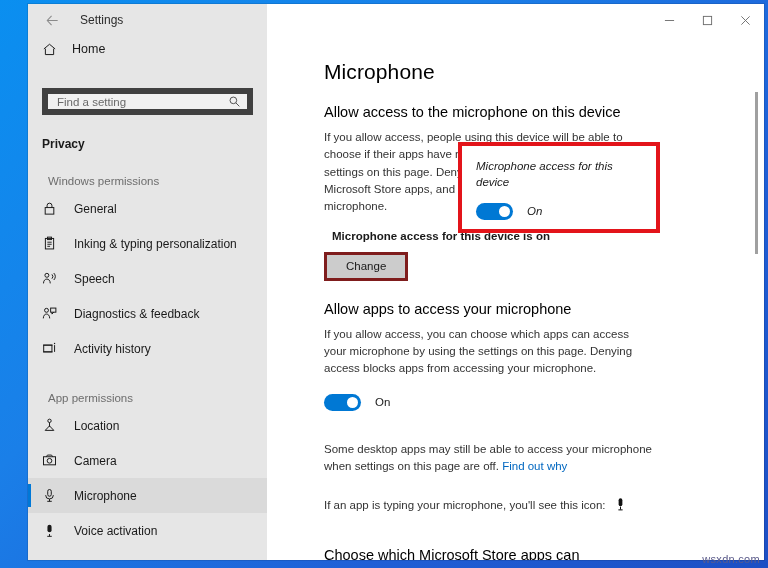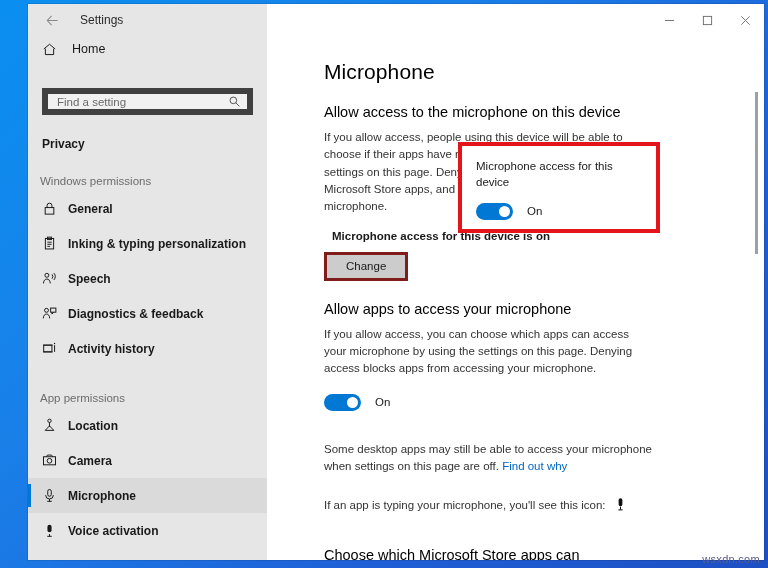--- a/index.html
+++ b/index.html
@@ -122,21 +122,21 @@
   .section-title {
     font-size: 12px;
     font-weight: bold;
     color: #1a1a1a;
     padding: 0 0 0 14px;
     margin-top: 22px;
   }
   .group-label {
     font-size: 11.5px;
     color: #6d6d6d;
-    padding-left: 12px;
+    padding-left: 20px;
     margin-top: 24px;
     margin-bottom: 4px;
   }
   .group-label.apps { margin-top: 26px; }
 
   .nav-item {
     position: relative;
     display: flex;
     align-items: center;
     height: 35px;
@@ -144,22 +144,22 @@
   }
   .nav-item .ic {
     width: 26px;
     display: flex;
     align-items: center;
     color: #1a1a1a;
   }
   .nav-item .lb {
     font-size: 12px;
     color: #1a1a1a;
+    margin-left: 6px;
     white-space: nowrap;
-    font-weight: bold;
   }
   .nav-item.selected::before {
     content: "";
     position: absolute;
     left: 0; top: 6px;
     width: 3px; height: 23px;
     background: #0078d7;
   }
   .nav-item.selected { background: #dadada; }
 
@@ -269,20 +269,21 @@
   .callout {
     position: absolute;
     left: 191px;
     top: 106px;
     width: 202px;
     height: 91px;
     background: #ffffff;
     border: 4px solid #e3141a;
     padding: 12px 14px 0 14px;
     z-index: 30;
+    font-style: italic;
   }
   .callout-text {
     font-size: 11.5px;
     color: #1a1a1a;
     line-height: 1.42;
     max-width: 160px;
   }
   .callout .toggle-row { margin-top: 12px; }
 
   

